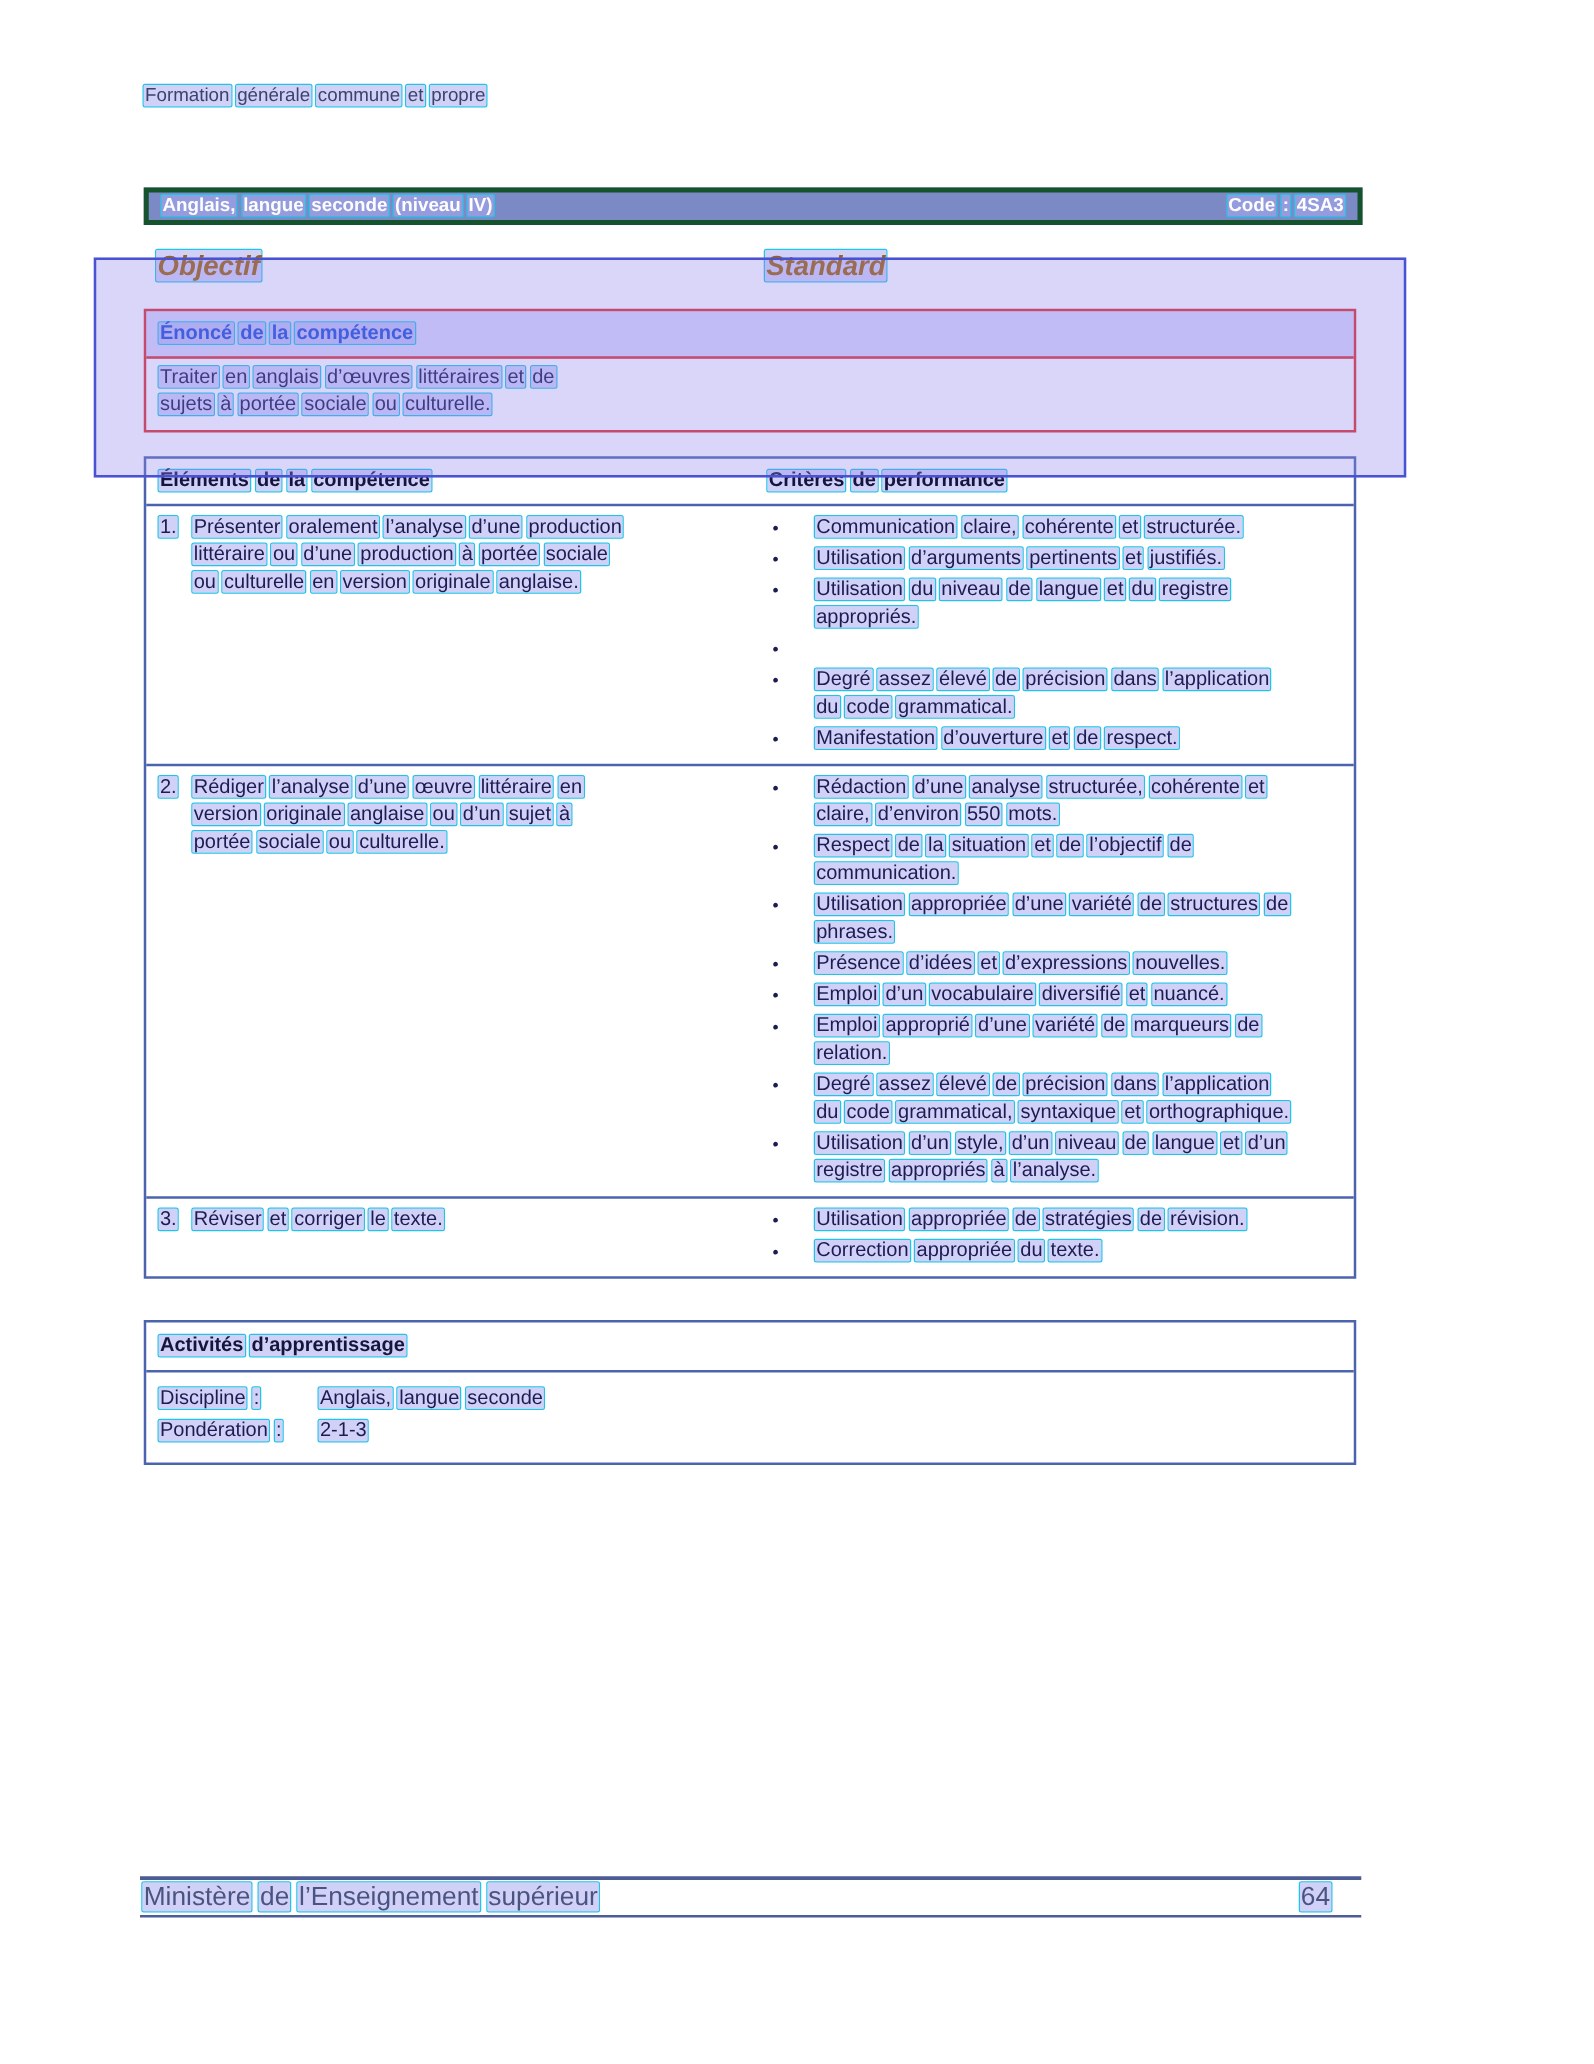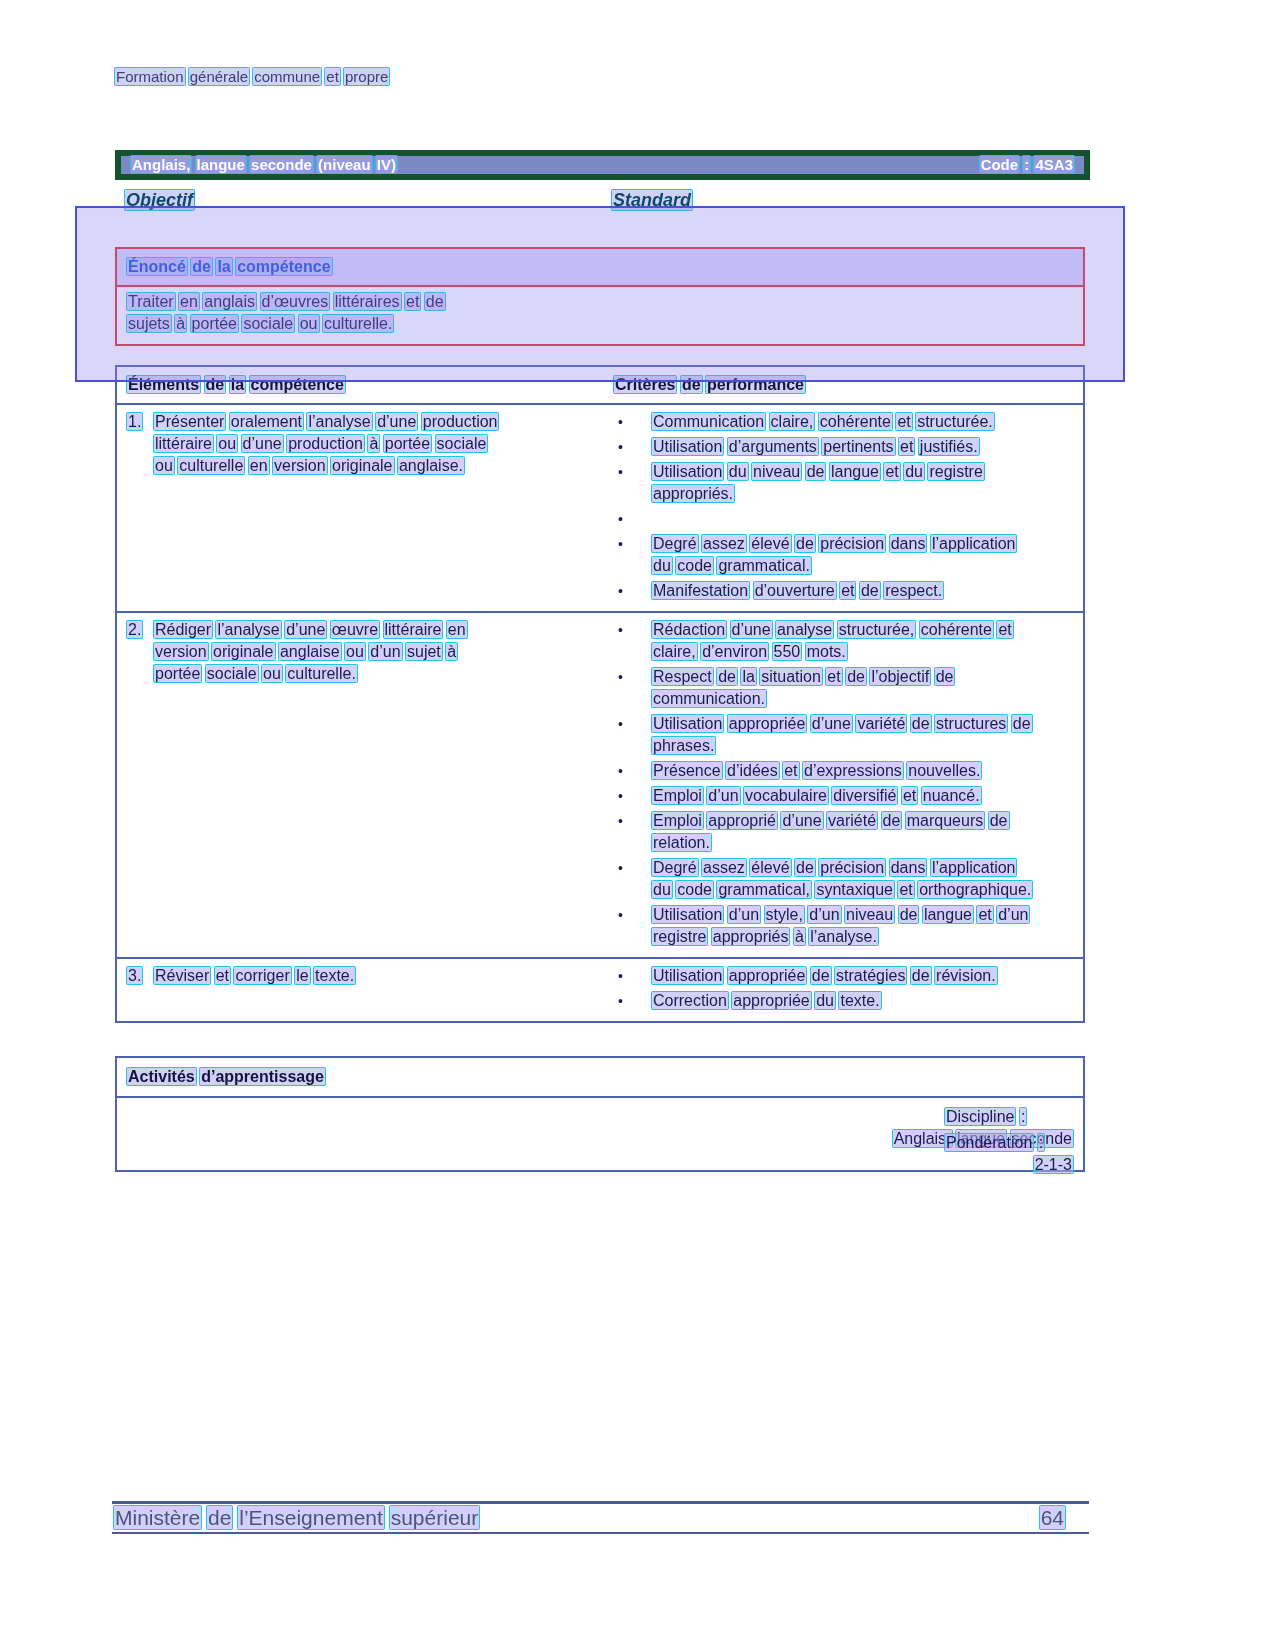--- a/index.html
+++ b/index.html
@@ -12,27 +12,27 @@
   
   .ocr .w {
     background: rgba(171,171,243,0.55);
     box-shadow: 0 0 0 1px #20c4e8;
     border-radius:1px;
     padding:0 1px;
   }
   .top-label { position:absolute; left:115px; top:66px; font-size:15px; color:#39436e; }
   .title-bar {
     position:absolute; left:115px; top:150px; width:975px; height:30px;
-    background:#7b89c4; border:6px solid #14532d; color:#fdfdff;
+    background:#7b89c4; border:4px solid #14532d; color:#fdfdff;
     display:flex; justify-content:space-between; align-items:center;
     padding:0 10px; font-size:15px; font-weight:bold;
   }
   .col-heading {
-    position:absolute; top:189px; font-size:18px; font-style:italic; font-weight:bold;
-    color:#0c4a6e;
+    position:absolute; top:202px; font-size:22px; font-style:italic; font-weight:bold;
+    color:#a16207;
   }
   .col-heading.objectif { left:125px; }
   .col-heading.standard { left:612px; }
 
   .enonce-box {
     position:absolute; left:115px; top:247px; width:970px;
     border:2px solid #e03030; background:transparent;
   }
   .enonce-header {
     padding:7px 10px; font-weight:bold; color:#1d4ed8;
@@ -56,21 +56,21 @@
   .crit { display:flex; margin-bottom:3px; }
   .bullet { width:38px; flex:none; text-align:left; padding-left:4px; font-size:14px; color:#1c1c50; }
   .ctext { width:382px; }
 
   .activites-box {
     position:absolute; left:115px; top:1056px; width:970px;
     border:2px solid #4c64ae;
   }
   .act-header { padding:8px 10px; font-weight:bold; color:#14143c; border-bottom:2px solid #4c64ae; }
   .act-fields { padding:8px 10px 12px; }
-  .field { display:flex; height:26px; align-items:flex-end;flex-direction:column; }
+  .field { display:flex; height:26px; align-items:center; }
   .flabel { width:128px; flex:none; }
   .fvalue { }
 
   .footer {
     position:absolute; left:112px; top:1501px; width:977px;
     border-top:3px solid #4d5c94; border-bottom:2px solid #4d5c94;
     display:flex; justify-content:space-between; align-items:center;
     padding:3px 2px; font-size:21px; color:#4a5480;
   }
   .footer .pageno { margin-right:22px; }

